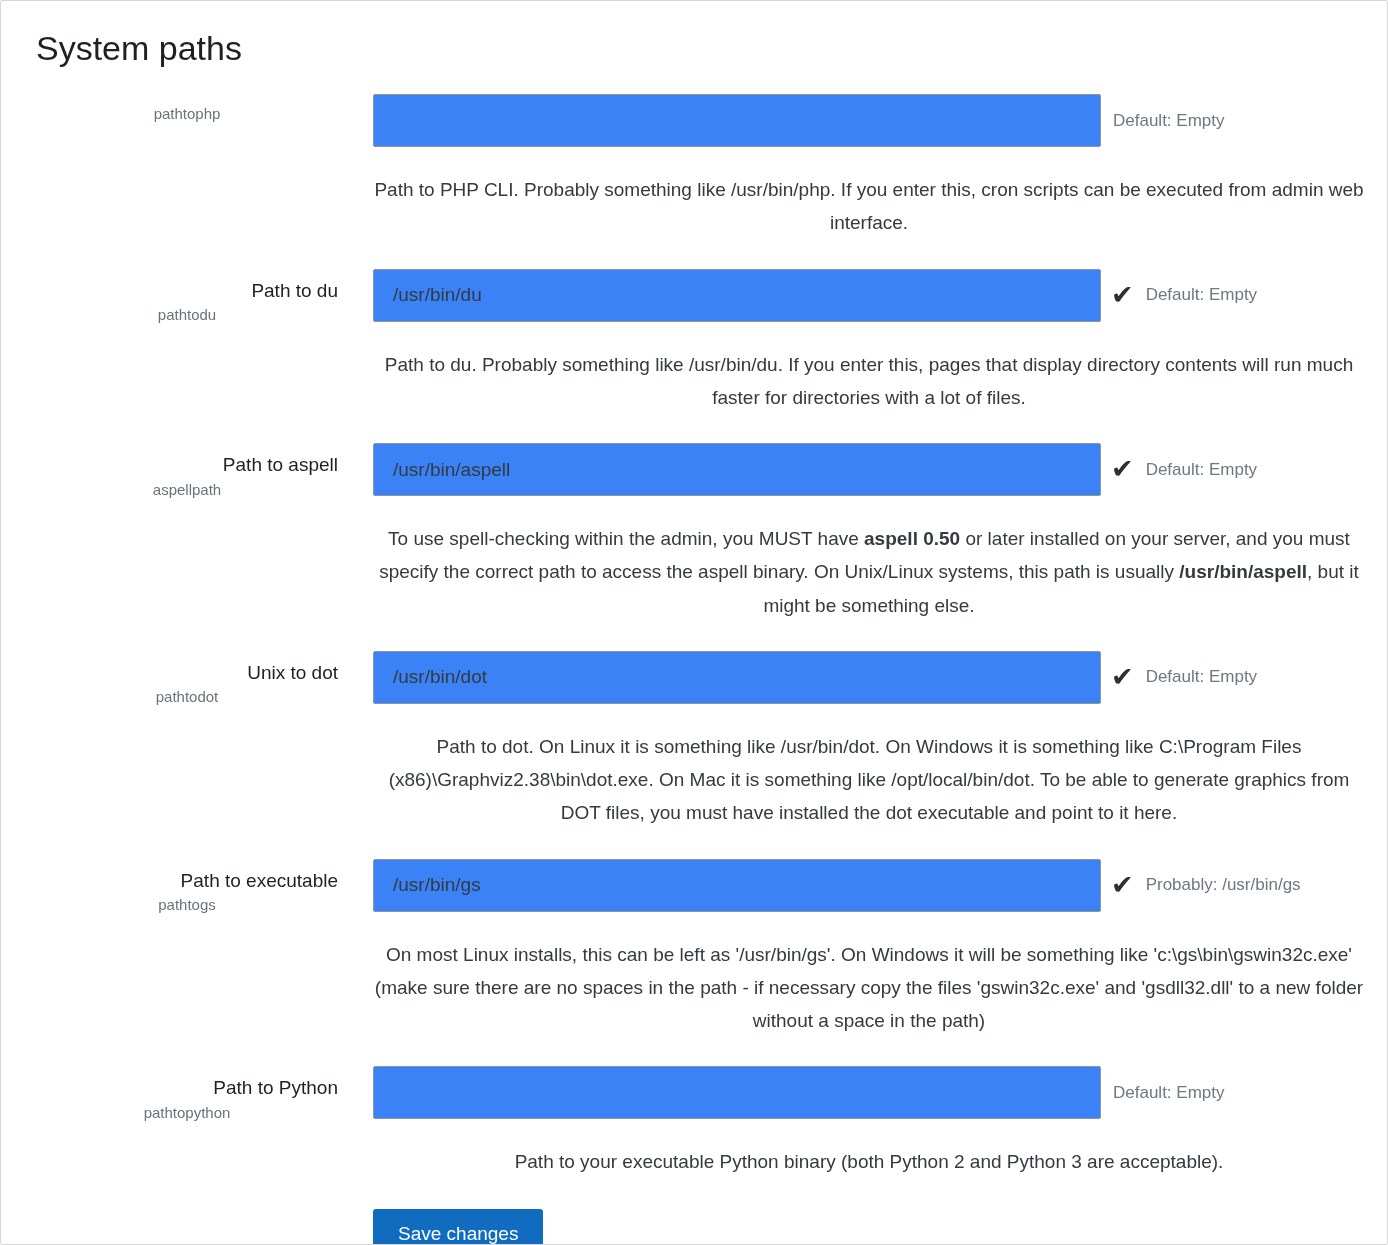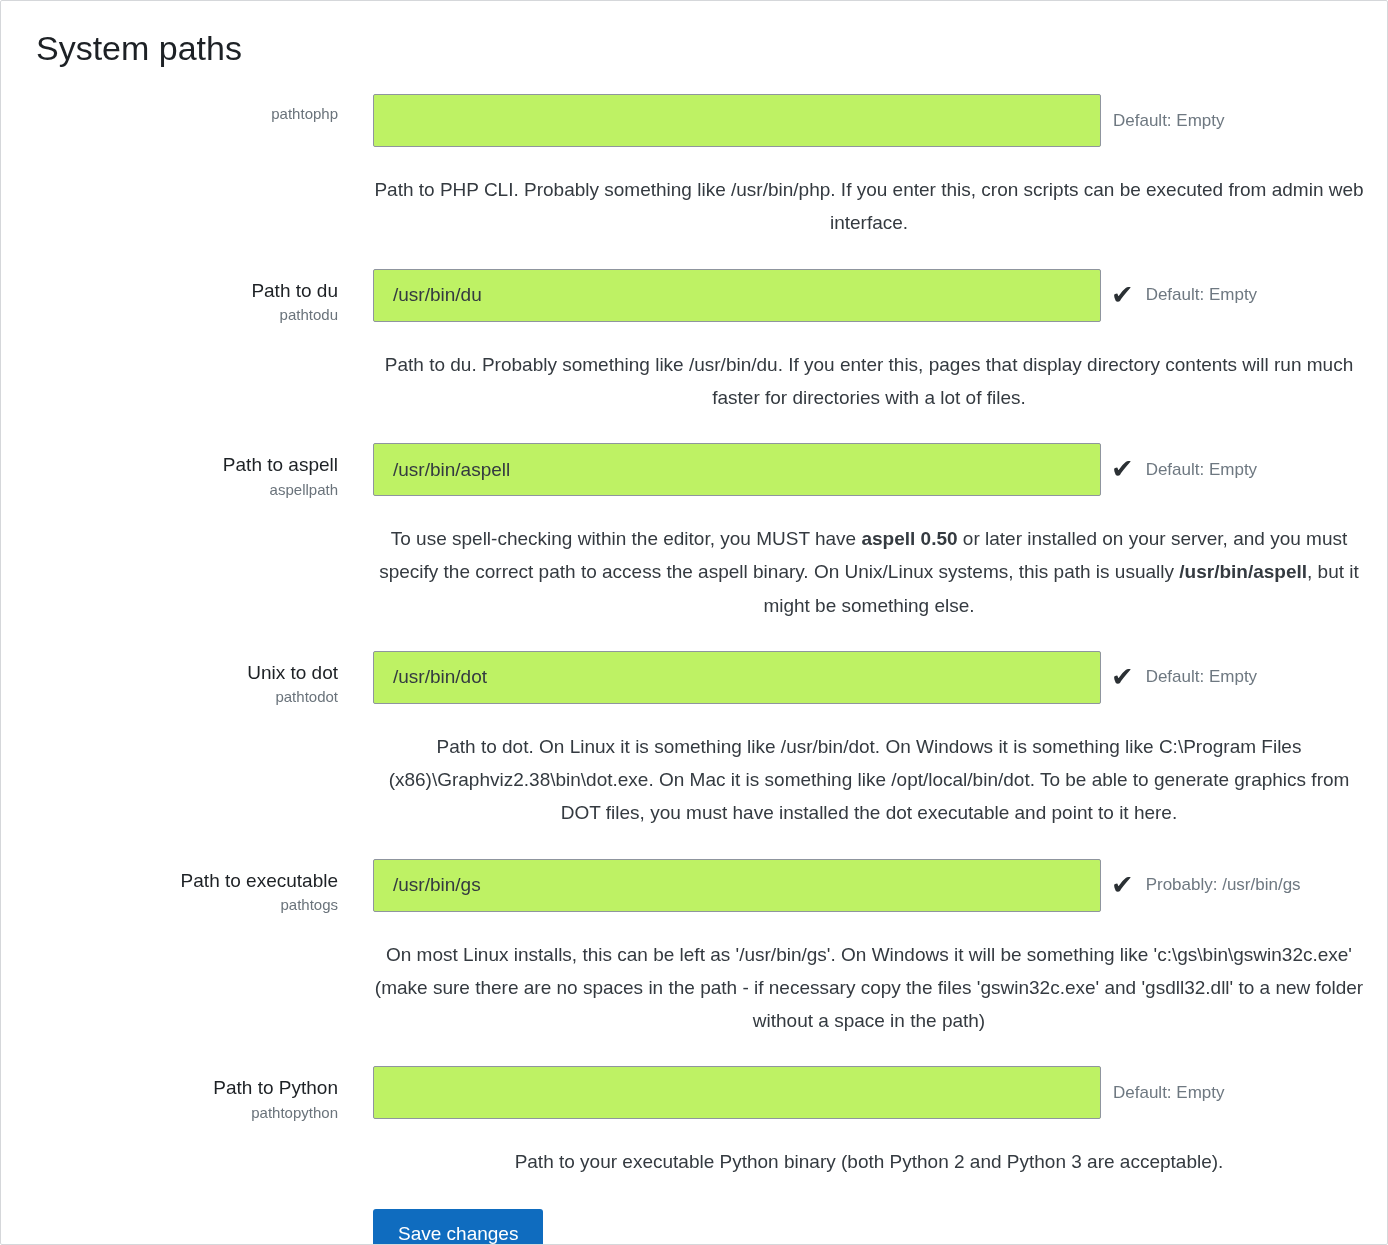--- a/index.html
+++ b/index.html
@@ -35,35 +35,36 @@
   }
   .setting-label {
     font-size: 19px;
     color: #1d2125;
     line-height: 1.4;
   }
   .setting-id {
     font-size: 15px;
     color: #6a737b;
     line-height: 1.5;
+    text-align: center;
   }
   .input-row {
     display: flex;
     align-items: center;
   }
   .path-input {
     width: 728px;
     height: 53px;
     border: 1px solid #8f959e;
     border-radius: 2px;
     font-family: "Liberation Sans", "DejaVu Sans", sans-serif;
     font-size: 19px;
     color: #343a40;
     padding: 0 19px;
-    background: #bef264;
+    background: #3b82f6;
     outline: none;
   }
   .check-icon {
     font-size: 27px;
     color: #2b3034;
     font-weight: 700;
     margin-left: 10px;
     line-height: 1;
   }
   .default-status {
@@ -134,21 +135,21 @@
     <div class="label-col">
       <div class="setting-label">Path to aspell</div>
       <div class="setting-id">aspellpath</div>
     </div>
     <div>
       <div class="input-row">
         <input class="path-input" type="text" value="/usr/bin/aspell" style="">
         <span class="check-icon">✔</span>
         <span class="default-status">Default: Empty</span>
       </div>
-      <div class="setting-description"><span>To use spell-checking within the editor, you MUST have </span><strong>aspell 0.50</strong><span> or later installed on your server, and you must specify the correct path to access the aspell binary. On Unix/Linux systems, this path is usually </span><strong>/usr/bin/aspell</strong><span>, but it might be something else.</span></div>
+      <div class="setting-description"><span>To use spell-checking within the admin, you MUST have </span><strong>aspell 0.50</strong><span> or later installed on your server, and you must specify the correct path to access the aspell binary. On Unix/Linux systems, this path is usually </span><strong>/usr/bin/aspell</strong><span>, but it might be something else.</span></div>
     </div>
   </div>
 
   <div class="setting-row">
     <div class="label-col">
       <div class="setting-label">Unix to dot</div>
       <div class="setting-id">pathtodot</div>
     </div>
     <div>
       <div class="input-row">

